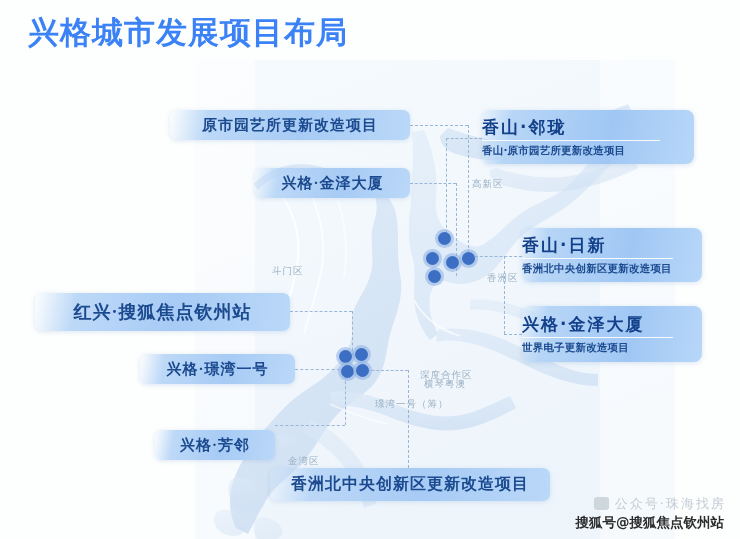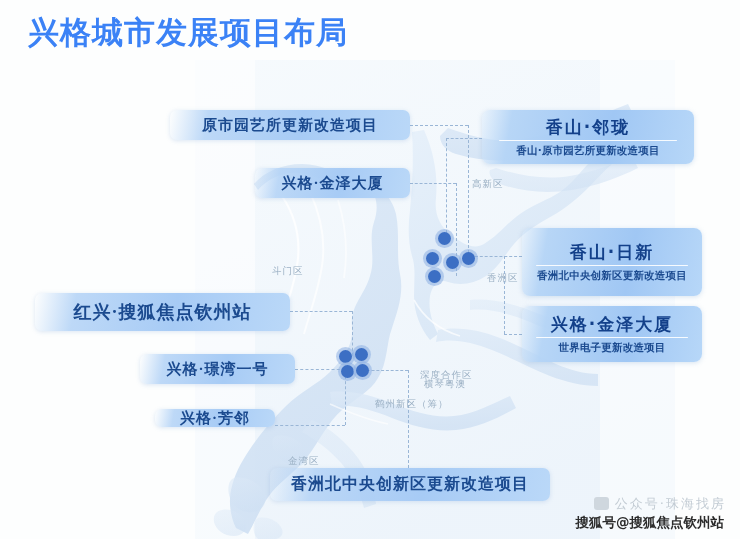--- a/index.html
+++ b/index.html
@@ -55,21 +55,21 @@
     font-family:Liberation Serif, serif;
     box-shadow:0 1px 4px rgba(120,160,210,.25);
   }
 
   
   .card{
     position:absolute;
     border-radius:8px;
     background:linear-gradient(100deg,rgba(206,228,250,.25) 0%,rgba(180,212,246,.95) 14%,rgba(160,199,244,1) 60%,rgba(183,215,248,1) 100%);
     box-shadow:0 1px 5px rgba(120,160,210,.28);
-    display:flex;flex-direction:column;align-items:center;justify-content:center;
+    display:flex;flex-direction:column;justify-content:center;
     font-family:"DejaVu Sans","Liberation Sans",sans-serif;
     overflow:hidden;
   }
   .card .c-title{
     color:#13408a;font-weight:bold;letter-spacing:2px;
     font-size:17px;line-height:20px;white-space:nowrap;
   }
   .card .c-rule{
     width:84%;height:1.5px;background:rgba(255,255,255,.9);
     margin:3px 0 3px 0;border-radius:1px;
@@ -208,52 +208,52 @@
     <div class="dash-v" style="left:408px;top:370px;height:98px;"></div>
     <div class="dash-h" style="left:362px;top:370px;width:46px;"></div>
   </div>
 
   <div id="region-labels">
       <div class="map-label" style="left: 472px; top: 178px;">高新区</div>
       <div class="map-label" style="left: 272px; top: 265px;">斗门区</div>
       <div class="map-label" style="left: 487px; top: 272px;">香洲区</div>
       <div class="map-label" style="left: 424px; top: 355px; margin-top: 23px;">横琴粤澳</div>
       <div class="map-label" style="left: 420px; top: 369px;">深度合作区</div>
-      <div class="map-label" style="left: 375px; top: 398px;">鹤州新区（筹）</div>
+      <div class="map-label" style="left: 375px; top: 398px;">璟湾一号（筹）</div>
       <div class="map-label" style="left: 288px; top: 455px;">金湾区</div>
     </div>
 
   <div id="map-dots">
       <div class="dot" style="left: 438px; top: 232px;"></div>
       <div class="dot" style="left: 426px; top: 252px;"></div>
       <div class="dot" style="left: 446px; top: 256px;"></div>
       <div class="dot" style="left: 462px; top: 252px;"></div>
       <div class="dot" style="left: 428px; top: 270px;"></div>
       <div class="dot" style="left: 339px; top: 350px;"></div>
       <div class="dot" style="left: 355px; top: 348px;"></div>
       <div class="dot" style="left: 341px; top: 365px;"></div>
       <div class="dot" style="left: 356px; top: 364px;"></div>
     </div>
 
   <div id="pill-labels">
       <div class="pill" style="left: 170px; top: 110px; width: 240px; height: 30px; font-size: 15px;">原市园艺所更新改造项目</div>
       <div class="pill" style="left: 255px; top: 168px; width: 155px; height: 30px; font-size: 15px;">兴格·金泽大厦</div>
       <div class="pill" style="left: 35px; top: 293px; width: 255px; height: 38px; font-size: 18px;">红兴·搜狐焦点钦州站</div>
       <div class="pill" style="left: 140px; top: 354px; width: 155px; height: 30px; font-size: 15px;">兴格·璟湾一号</div>
-      <div class="pill" style="left: 155px; top: 409px; width: 120px; height: 18px; font-size: 15px;">兴格·芳邻</div>
+      <div class="pill" style="left: 155px; top: 430px; width: 120px; height: 30px; font-size: 15px;">兴格·芳邻</div>
       <div class="pill" style="left: 270px; top: 468px; width: 280px; height: 33px; font-size: 16px;">香洲北中央创新区更新改造项目</div>
     </div>
 
   <div id="project-cards">
       <div class="card" style="left: 482px; top: 110px; width: 212px; height: 54px;">
         <div class="c-title">香山·邻珑</div>
         <div class="c-rule"></div>
         <div class="c-sub">香山·原市园艺所更新改造项目</div>
       </div>
-      <div class="card" style="left: 522px; top: 228px; width: 180px; height: 68px;">
+      <div class="card" style="left: 522px; top: 228px; width: 180px; height: 54px;">
         <div class="c-title">香山·日新</div>
         <div class="c-rule"></div>
         <div class="c-sub">香洲北中央创新区更新改造项目</div>
       </div>
       <div class="card" style="left: 522px; top: 306px; width: 180px; height: 56px;">
         <div class="c-title">兴格·金泽大厦</div>
         <div class="c-rule"></div>
         <div class="c-sub">世界电子更新改造项目</div>
       </div>
     </div>

